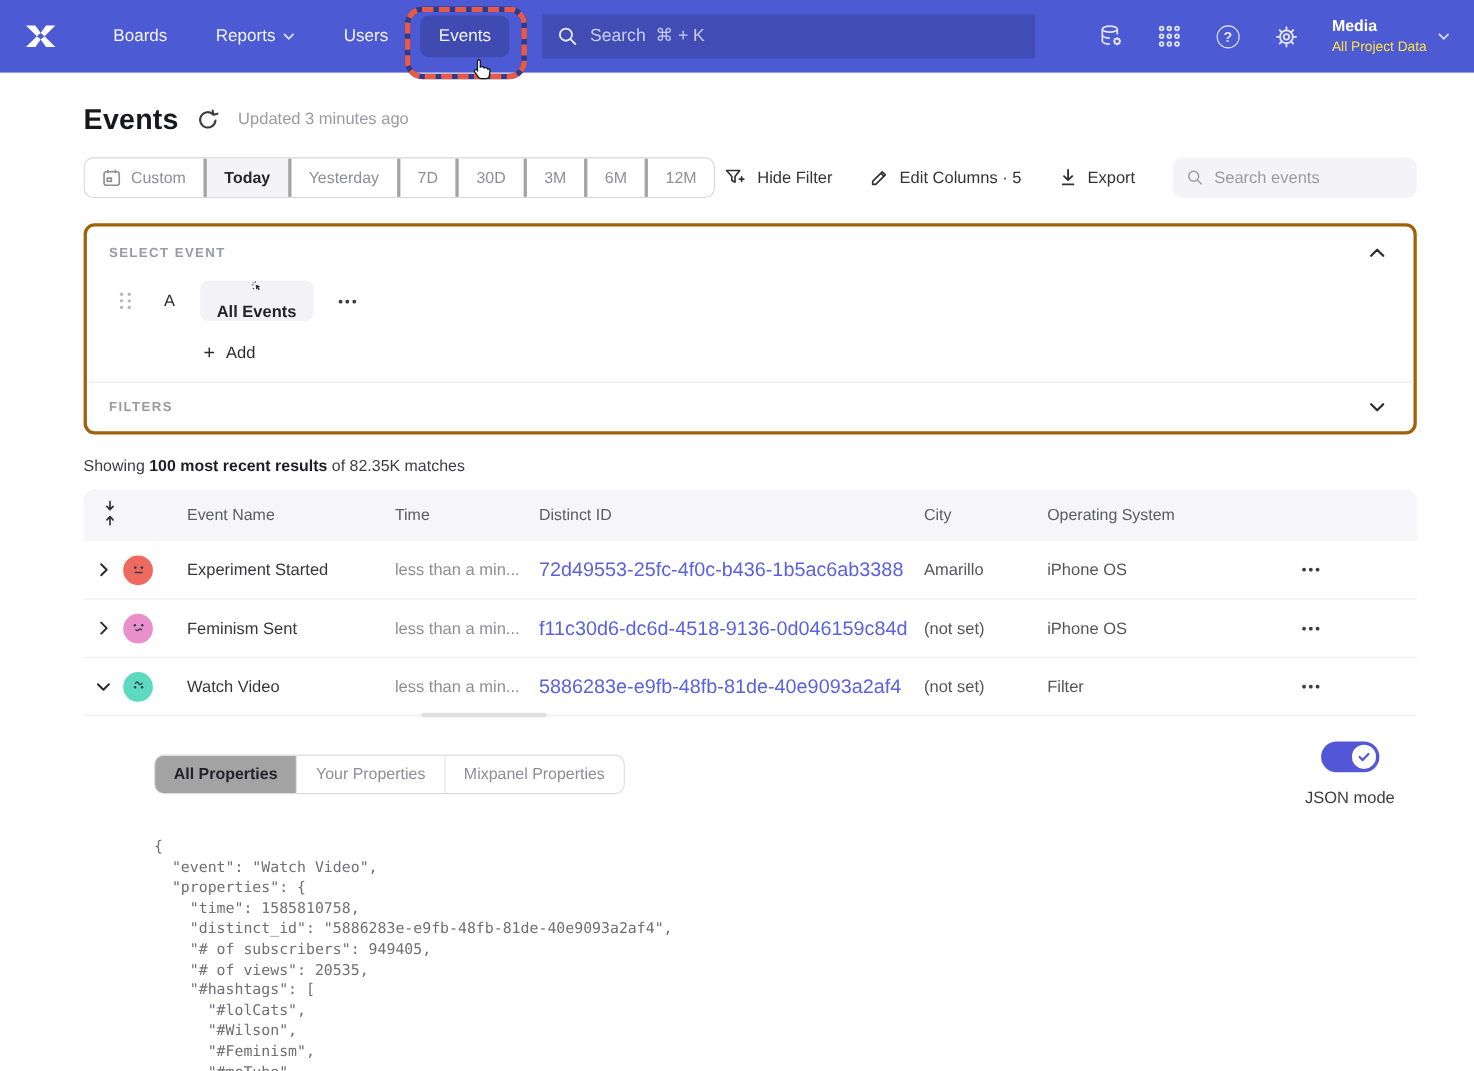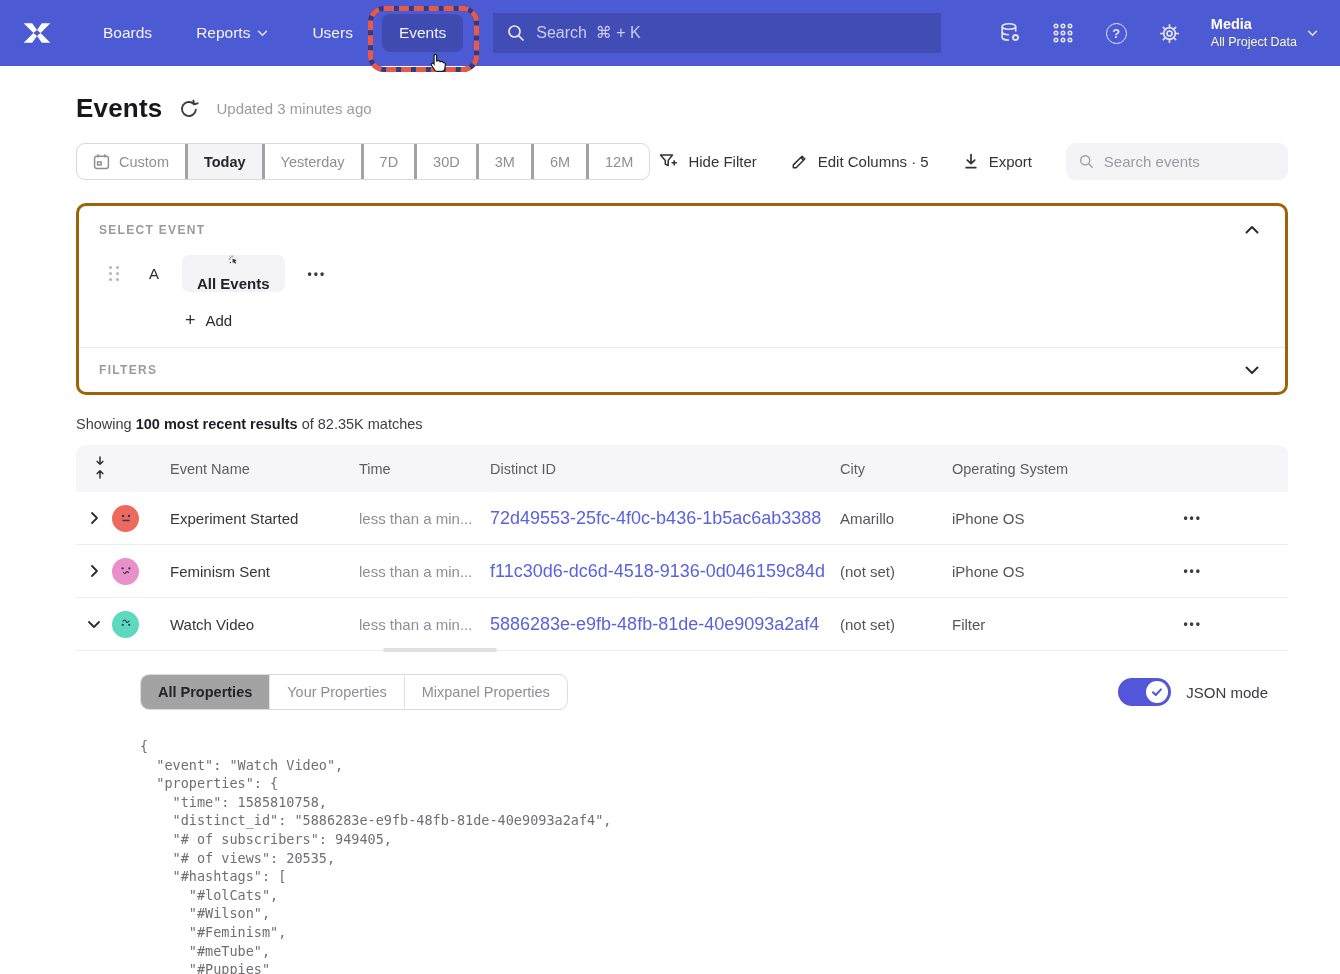--- a/index.html
+++ b/index.html
@@ -28,21 +28,21 @@
   .nav-search input { background:transparent; border:none; outline:none; color:#fff;
     font-size:16px; width:100%; font-family:inherit; }
   .nav-search input::placeholder { color:#c7cdf3; }
 
   .nav-right { margin-left:auto; display:flex; align-items:center; gap:30px; color:#e3e6fa; }
   .nav-icon { width:23px; height:23px; display:flex; align-items:center; justify-content:center; cursor:pointer; }
   .help-circle { width:21px; height:21px; border:1.6px solid #e3e6fa; border-radius:50%;
     display:flex; align-items:center; justify-content:center; font-size:13px; font-weight:bold; color:#e3e6fa; }
   .project { display:flex; align-items:center; gap:10px; cursor:pointer; }
   .project-name { color:#fff; font-size:14.5px; font-weight:bold; line-height:1.35; }
-  .project-scope { color:#fef9c3; font-size:12.5px; line-height:1.35; }
+  .project-scope { color:#fde047; font-size:12.5px; line-height:1.35; }
 
   
   .content { padding:0 52px 0 76px; }
 
   .title-row { margin-top:27px; display:flex; align-items:center; gap:17px; }
   .page-title { font-size:26px; font-weight:bold; color:#17171e; letter-spacing:.2px; }
   .refresh-btn { width:20px; height:20px; color:#3c3c43; cursor:pointer; }
   .updated { color:#9b9ba3; font-size:15px; }
 
   .controls-row { margin-top:19px; display:flex; align-items:center; }
@@ -106,21 +106,21 @@
     background:#dfdfe2; border-radius:2px; }
 
   
   .detail { padding:23px 0 0 64px; }
   .detail-head { display:flex; align-items:center; }
   .tabs { display:flex; border:1px solid #dcdce0; border-radius:9px; overflow:hidden; height:36px; }
   .tab { display:flex; align-items:center; padding:0 17px; font-size:14.5px; color:#8e8e96;
     cursor:pointer; border-left:1px solid #e2e2e6; white-space:nowrap; }
   .tab:first-child { border-left:none; }
   .tab.selected { background:#a3a3a3; color:#222228; font-weight:bold; }
-  .detail-right { margin-left:auto; display:flex; align-items:center; gap:15px; padding-right:20px; }
+  .detail-right { margin-left:auto; display:flex; align-items:center; gap:15px; padding-right:20px;flex-direction:column; }
   .toggle { width:53px; height:28px; border-radius:14px; background:#5356d6; position:relative; cursor:pointer; }
   .toggle-knob { position:absolute; right:3px; top:3px; width:22px; height:22px; border-radius:50%;
     background:#fff; display:flex; align-items:center; justify-content:center; }
   .toggle-knob svg { width:12px; height:12px; color:#5356d6; }
   .toggle-label { font-size:15px; color:#3c3c43; }
   .json-view { margin-top:27px; font-family:"DejaVu Sans Mono","Liberation Mono",monospace;
     font-size:13.5px; line-height:18.6px; color:#6f6f75; white-space:pre; }
 </style>
 </head>
 <body>

